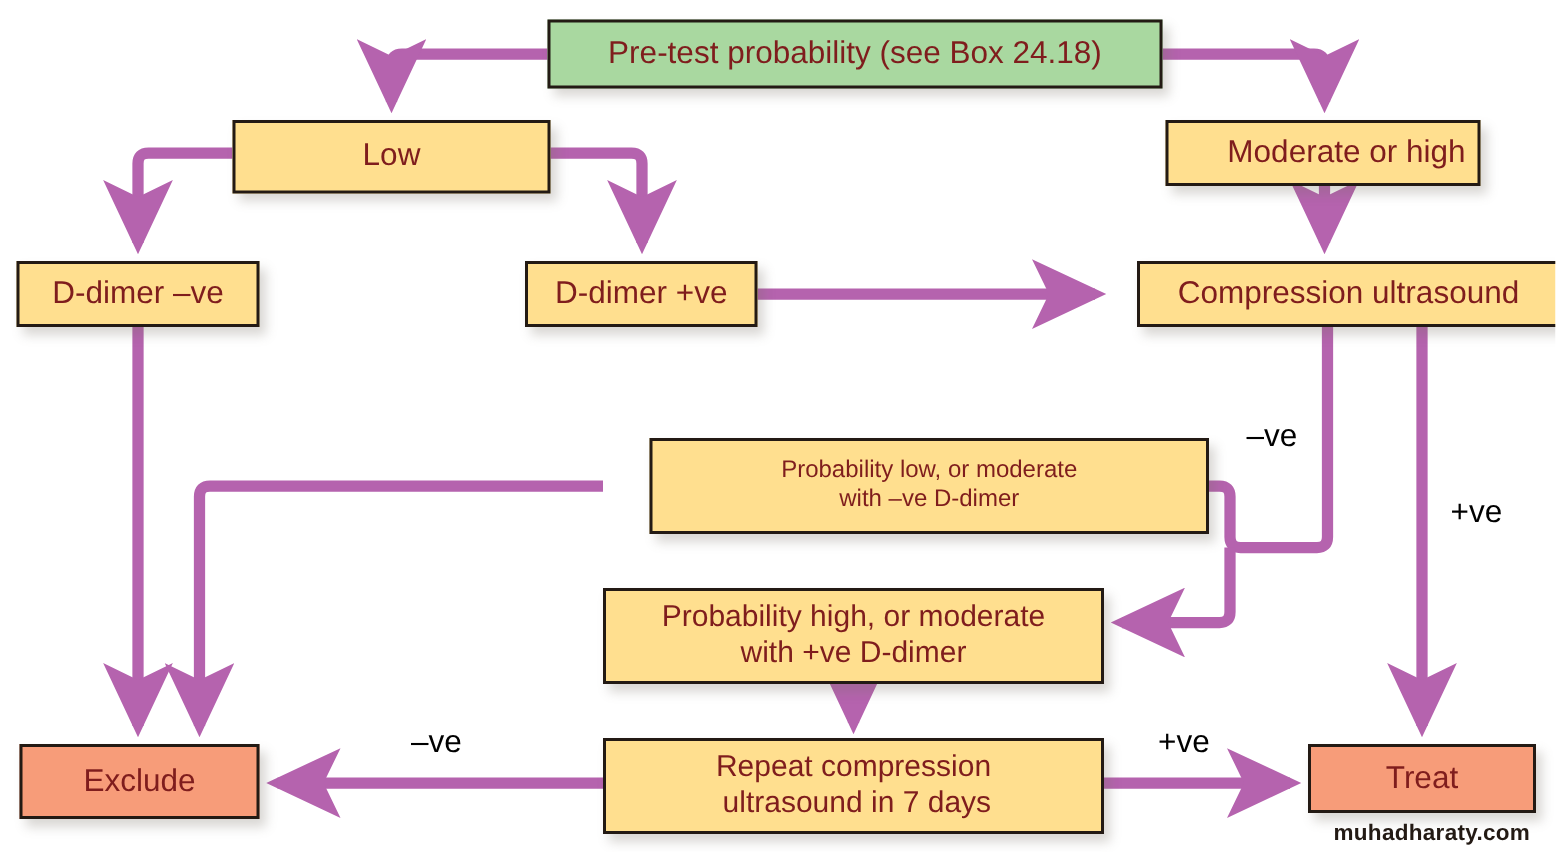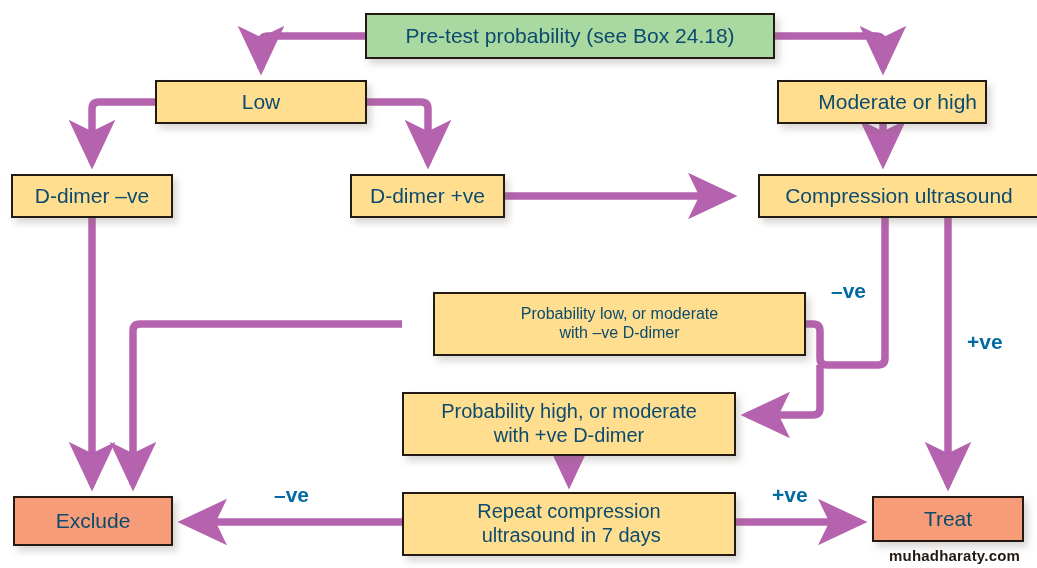--- a/index.html
+++ b/index.html
@@ -25,35 +25,34 @@
     height: 568px;
   }
   .node {
     position: absolute;
     box-sizing: border-box;
     border: 2.5px solid #231a14;
     display: flex;
     align-items: center;
     justify-content: center;
     text-align: center;
-    color: #0c4a6e;
+    color: #7f1d1d;
     line-height: 1.18;
     box-shadow: 4px 5px 7px rgba(120,110,100,0.28);
     z-index: 3;
   }
   .node.green  { background: #a9d8a0; }
   .node.yellow { background: #ffdf8f; }
   .node.salmon { background: #f79c79; }
   .node span { display: block; padding: 0 8px; }
   .edge-label {
     position: absolute;
-    color: #0369a1;
+    color: #000000;
     z-index: 4;
     white-space: nowrap;
-    font-weight: bold;
   }
   .watermark {
     position: absolute;
     font-weight: bold;
     color: #231a14;
     letter-spacing: 0.2px;
     z-index: 6;
     white-space: nowrap;
   }
 </style>
@@ -102,21 +101,21 @@
       <path d="M 402,522 L 185,522"></path>
 
       <path d="M 736,522 L 860,522"></path>
     </g>
   </svg>
 
   <div id="node-layer">
       <div class="node green" style="left: 365px; top: 13px; width: 410px; height: 46px; font-size: 21px;">
         <span>Pre-test probability (see Box 24.18)</span>
       </div>
-      <div class="node yellow" style="left: 155px; top: 80px; width: 212px; height: 44px; font-size: 21px;">
+      <div class="node yellow" style="left: 155px; top: 80px; width: 212px; height: 49px; font-size: 21px;">
         <span>Low</span>
       </div>
       <div class="node yellow" style="left: 777px; top: 80px; width: 210px; height: 44px; font-size: 21px; justify-content: flex-end;">
         <span>Moderate or high</span>
       </div>
       <div class="node yellow" style="left: 11px; top: 174px; width: 162px; height: 44px; font-size: 21px;">
         <span>D-dimer –ve</span>
       </div>
       <div class="node yellow" style="left: 350px; top: 174px; width: 155px; height: 44px; font-size: 21px; justify-content: center;">
         <span>D-dimer +ve</span>

